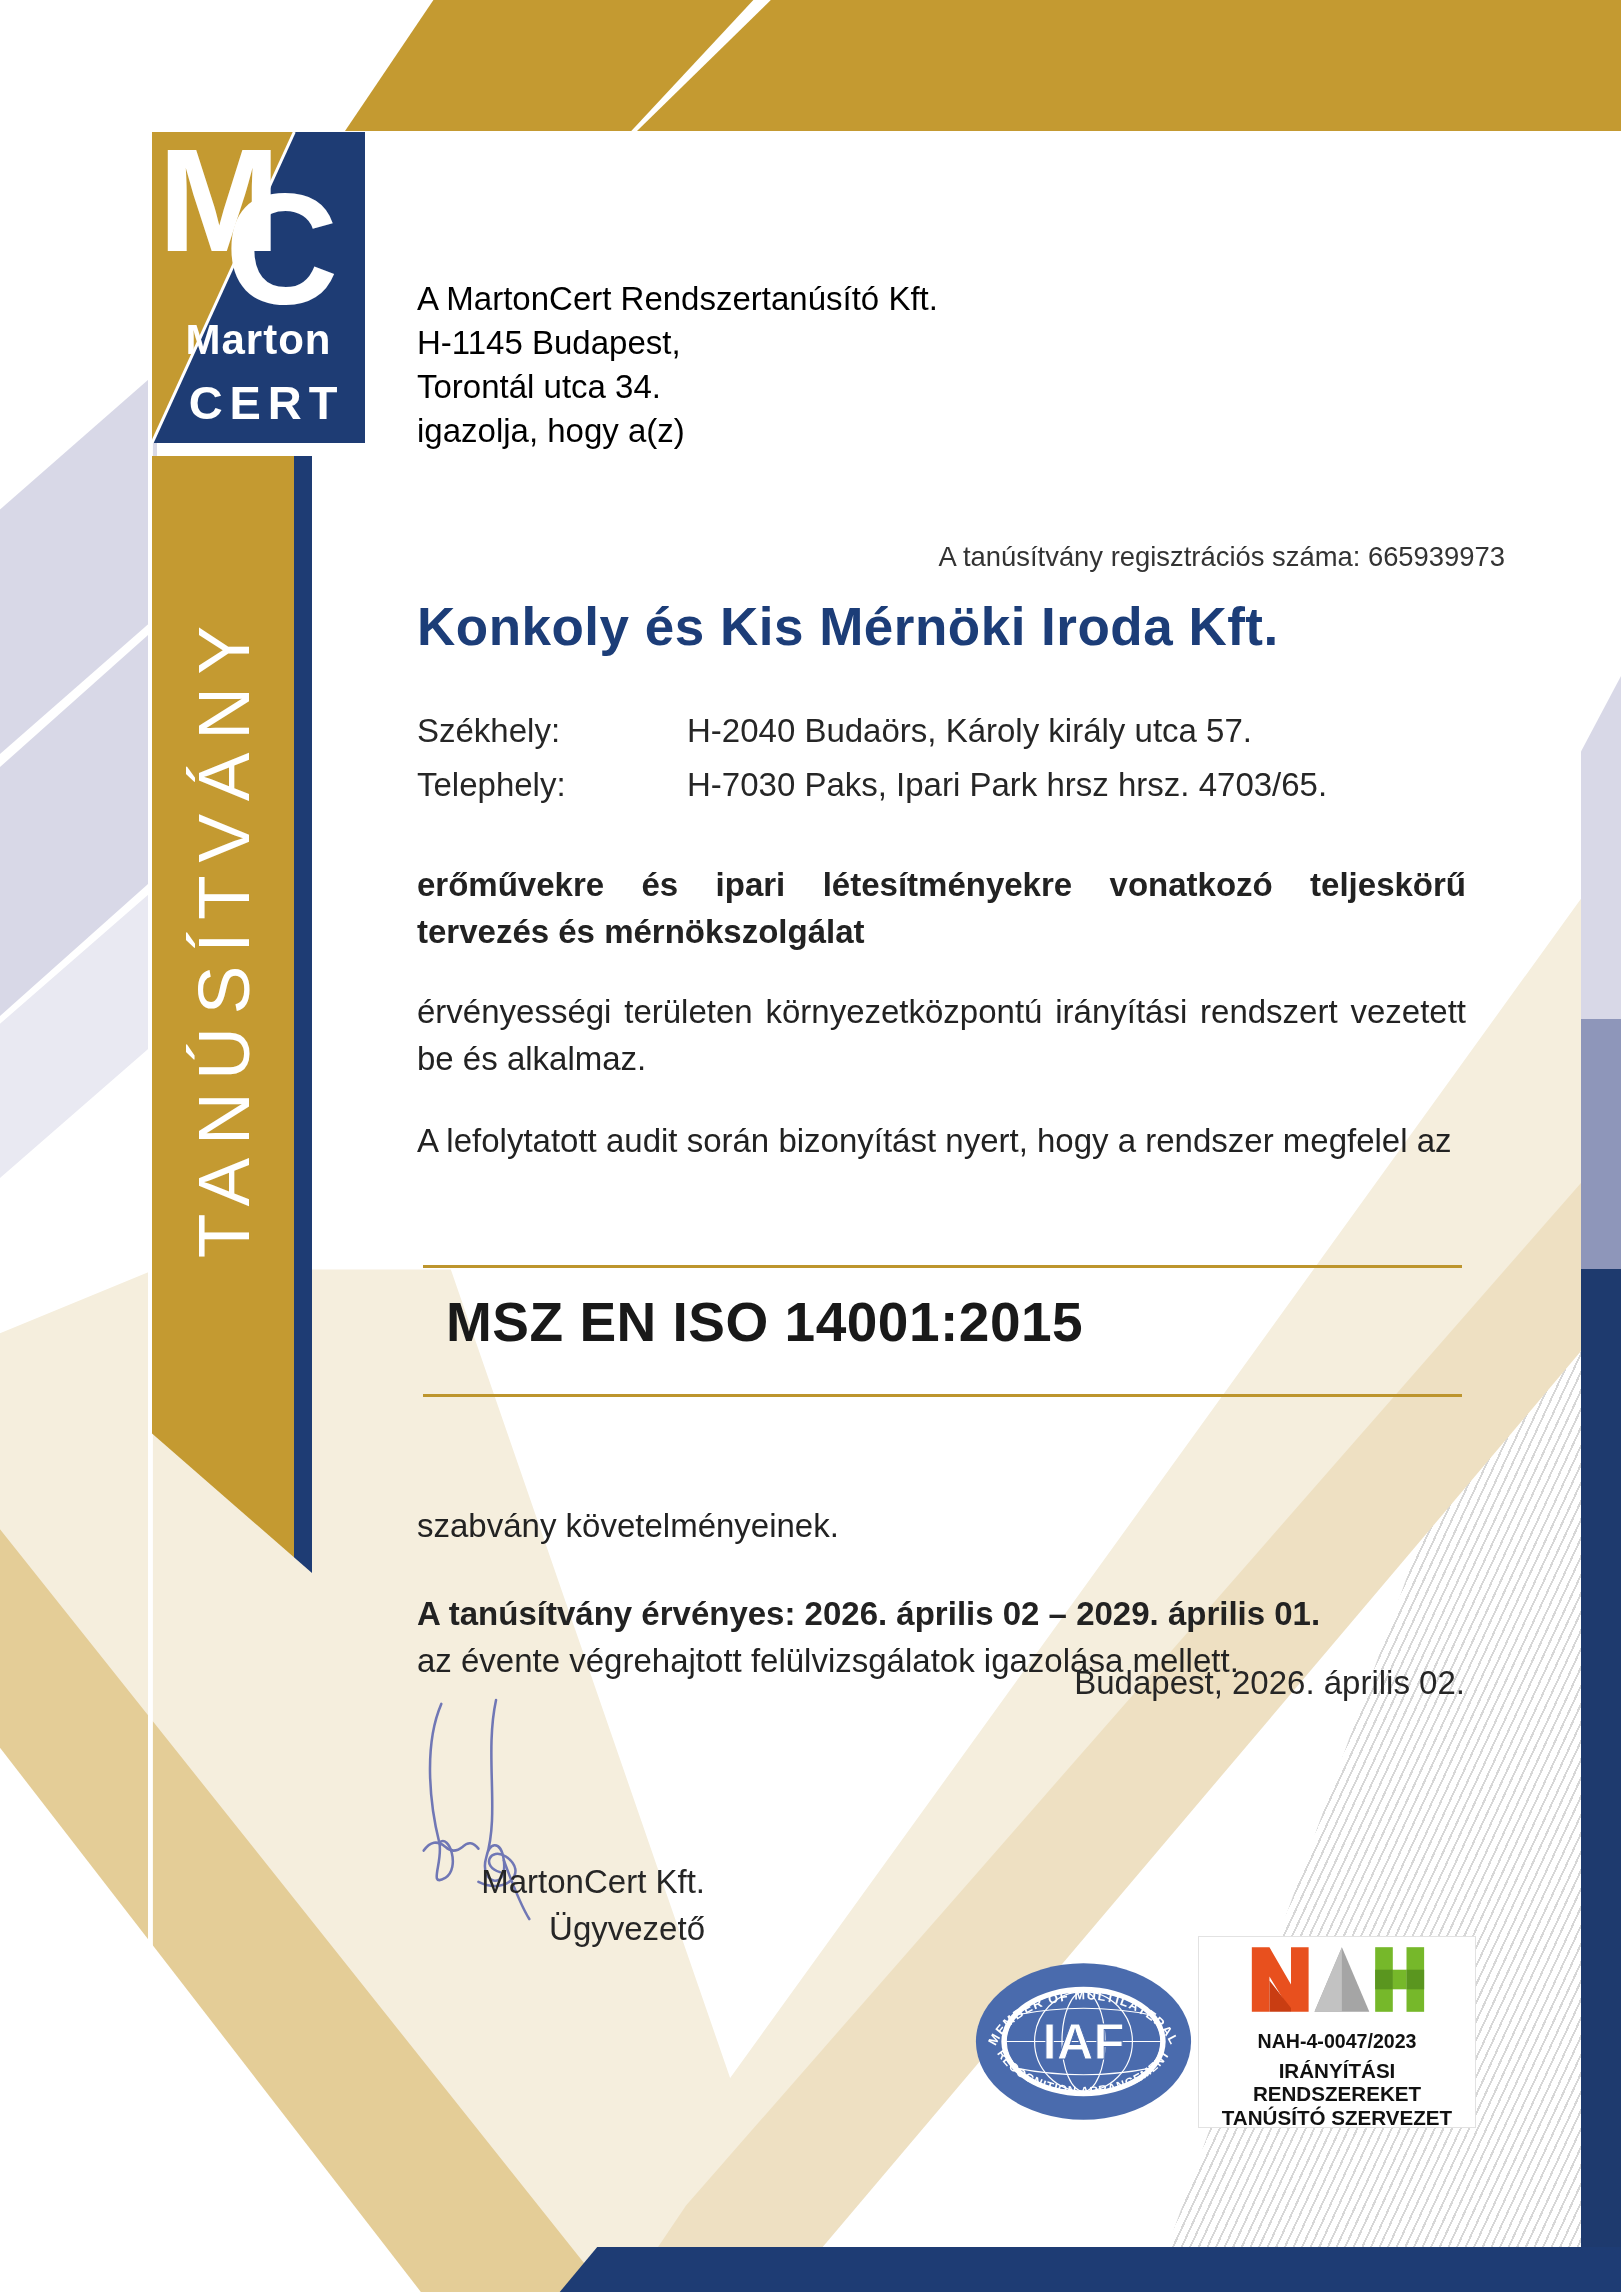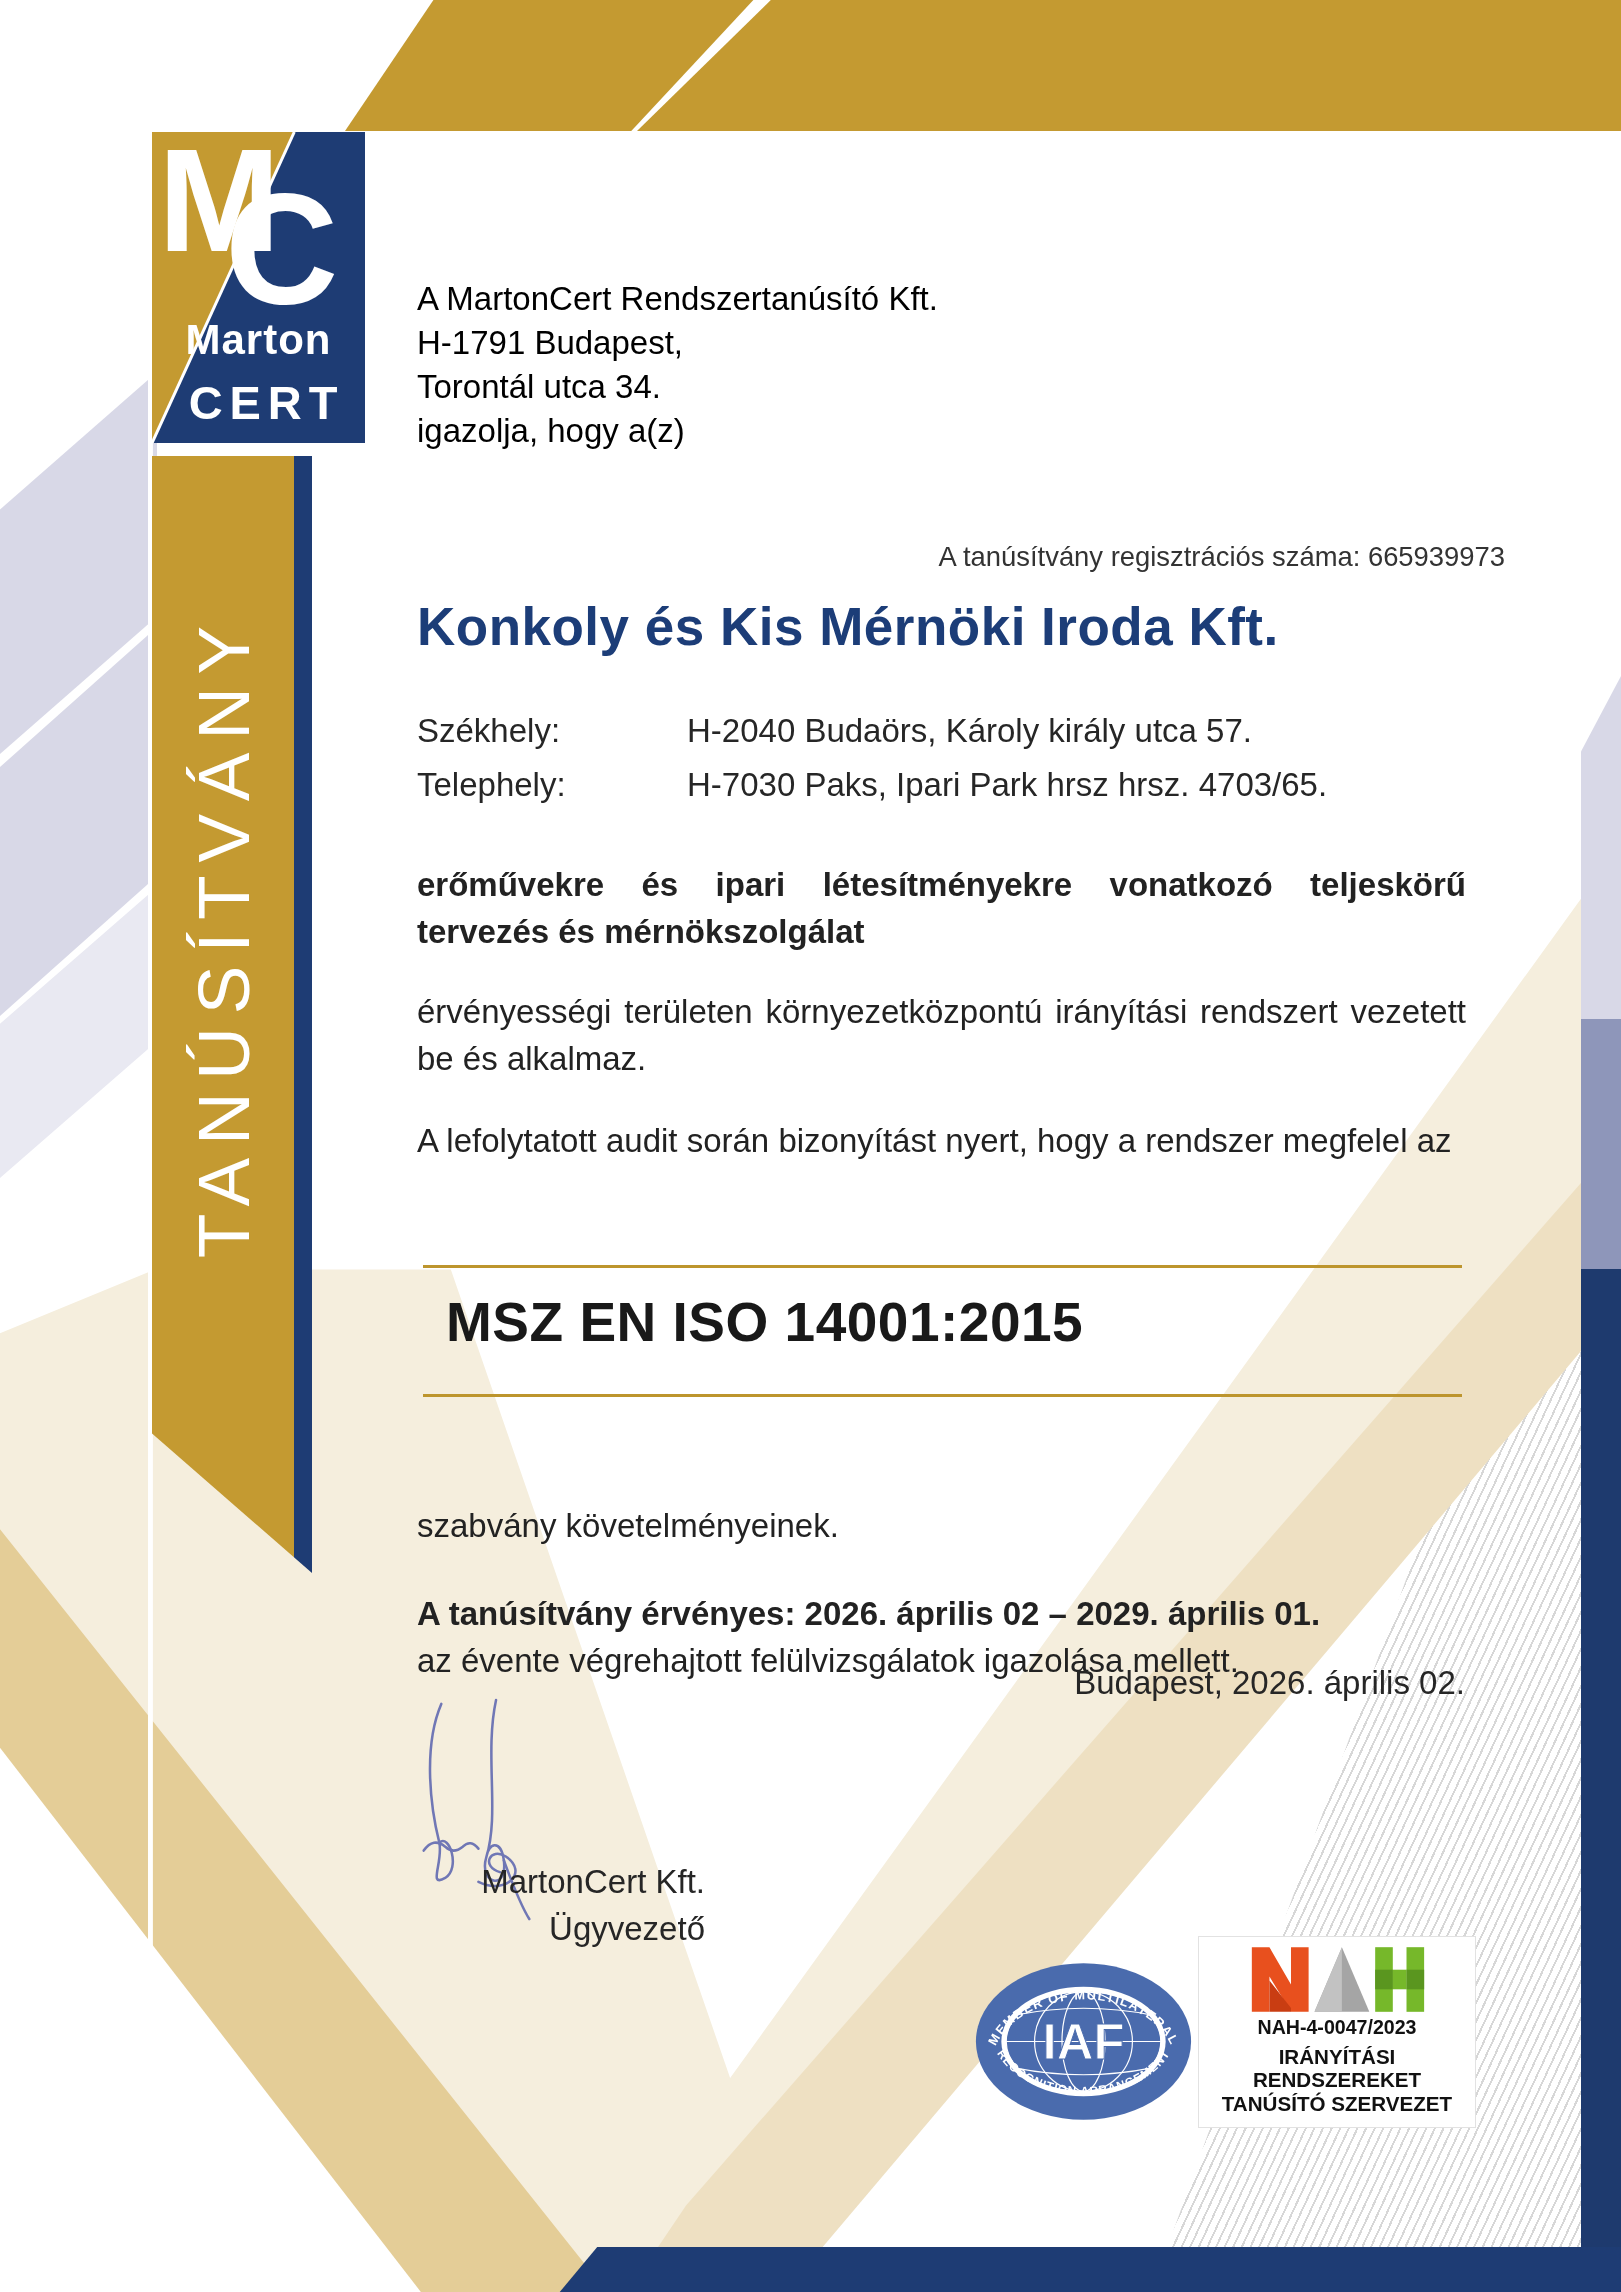--- a/index.html
+++ b/index.html
@@ -73,21 +73,21 @@
   .dateline{position:absolute;left:882px;top:1664px;width:583px;text-align:right;font-size:33px;color:#262626;}
   .signblock{position:absolute;left:382px;top:1858px;width:323px;text-align:right;
     font-size:33px;line-height:47px;color:#262626;}
   .signature{position:absolute;left:410px;top:1696px;}
 
   
   .iaf{position:absolute;left:972px;top:1958px;}
   .nah{position:absolute;left:1198px;top:1936px;width:276px;height:190px;background:#fff;
     border:1px solid #e2e2e2;text-align:center;}
   .nah .letters{margin-top:9.8px;}
-  .nah .reg{font-size:19.6px;font-weight:700;color:#111;margin-top:0;}
+  .nah .reg{font-size:19.6px;font-weight:700;color:#111;margin-top:14px;}
   .nah .l1{font-size:20.6px;font-weight:800;color:#111;margin-top:5.9px;line-height:23.5px;}
   .nah .l2{font-size:20.6px;font-weight:800;color:#111;line-height:23.5px;}
 </style>
 </head>
 <body>
 
 <div class="page">
 
   <div class="lav">
     <div class="band band1"></div>
@@ -124,21 +124,21 @@
       <line x1="145" y1="0" x2="0" y2="317" stroke="#ffffff" stroke-width="3"></line>
     </svg>
     <div class="m">M</div>
     <div class="c">C</div>
     <div class="marton">Marton</div>
     <div class="cert">CERT</div>
   </div>
 
   <div class="issuer">
     <div>A MartonCert Rendszertanúsító Kft.</div>
-    <div>H-1791 Budapest,</div>
+    <div>H-1145 Budapest,</div>
     <div>Torontál utca 34.</div>
     <div>igazolja, hogy a(z)</div>
   </div>
 
   <div class="regline">A tanúsítvány regisztrációs száma: 665939973</div>
 
   <div class="company">Konkoly és Kis Mérnöki Iroda Kft.</div>
   <div class="addr-row" style="top:712px;">
     <span class="lbl">Székhely:</span><span>H-2040 Budaörs, Károly király utca 57.</span>
   </div>

